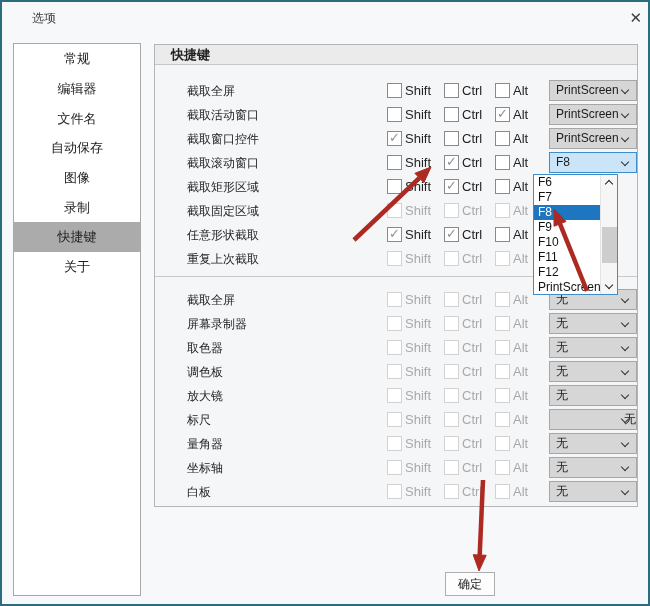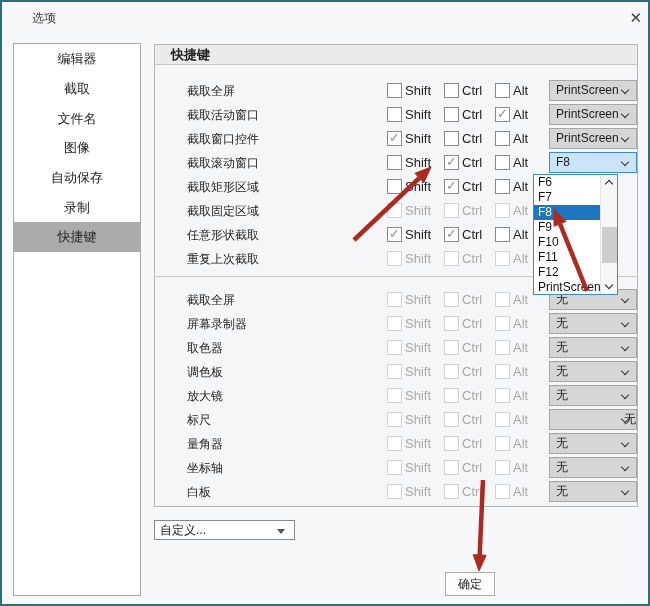--- a/index.html
+++ b/index.html
@@ -58,27 +58,28 @@
 </head>
 <body>
 
 <div class="window">
   <div class="titlebar">
     <span class="title-text">选项</span>
     <span class="close">✕</span>
   </div>
 
   <div class="sidebar" id="sidebar">
+      <div class="side-item">常规</div>
       <div class="side-item">编辑器</div>
-      <div class="side-item">截取</div>
       <div class="side-item">文件名</div>
+      <div class="side-item">自动保存</div>
       <div class="side-item">图像</div>
-      <div class="side-item">自动保存</div>
       <div class="side-item">录制</div>
       <div class="side-item selected">快捷键</div>
+      <div class="side-item">关于</div>
     </div>
 
   <div class="panel">
     <div class="panel-header">快捷键</div>
     <div id="rows">
         <div class="hk-row" style="top: 35px;">
           <span class="hk-label">截取全屏</span>
           <span class="cb" style="left: 216px;"></span>
           <span class="mod-label" style="left: 234px;">Shift</span>
           <span class="cb" style="left: 273px;"></span>
@@ -252,24 +253,20 @@
           <span class="cb dis" style="left: 273px;"></span>
           <span class="mod-label dis" style="left: 291px;">Ctrl</span>
           <span class="cb dis" style="left: 324px;"></span>
           <span class="mod-label dis" style="left: 342px;">Alt</span>
           <div class="combo row-combo"><span>无</span><span class="chev"></span></div>
         </div>
       </div>
     <div class="separator"></div>
   </div>
 
-  <div class="custom-combo">
-    <span>自定义...</span>
-    <span class="tri"></span>
-  </div>
 
   <button class="ok-btn">确定</button>
 
   <div class="listbox" id="listbox">
     <div class="opt">F6</div>
       <div class="opt">F7</div>
       <div class="opt sel">F8</div>
       <div class="opt">F9</div>
       <div class="opt">F10</div>
       <div class="opt">F11</div>

